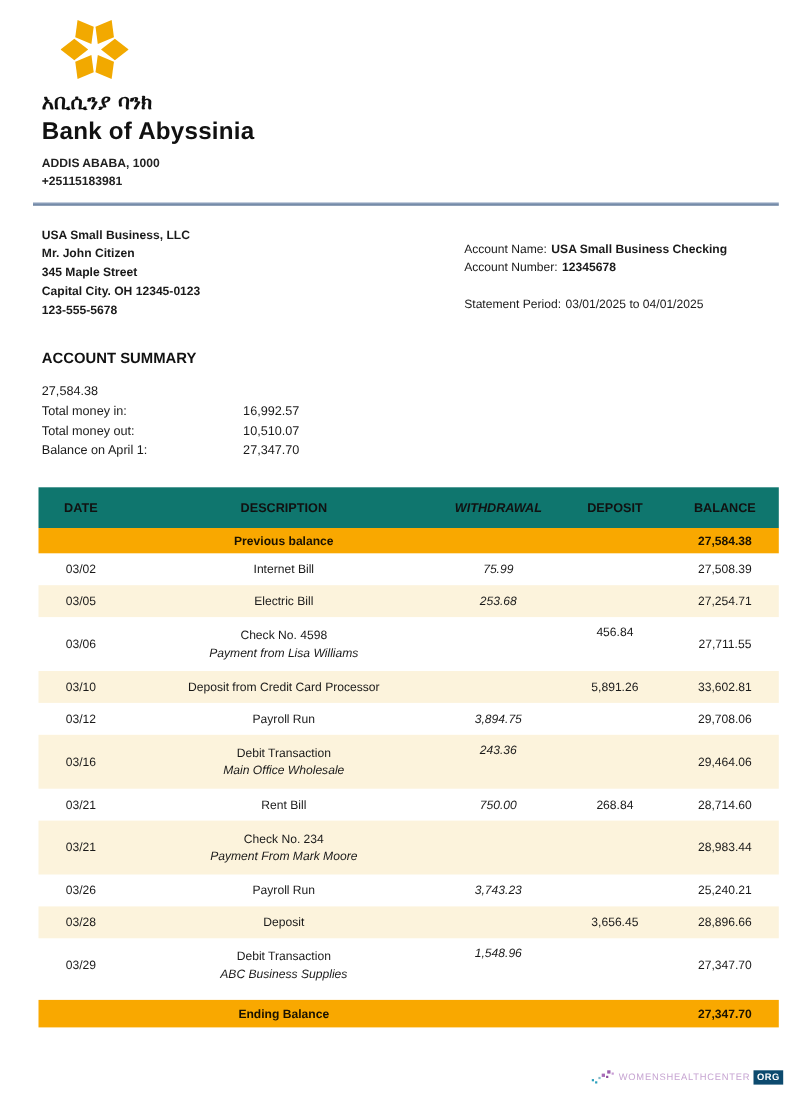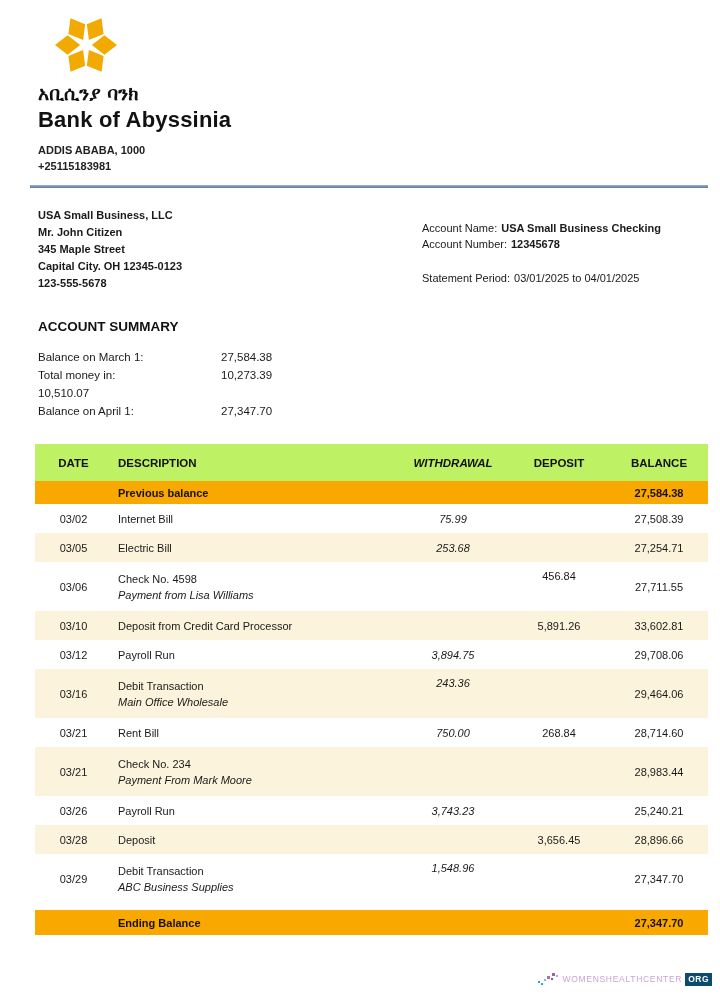--- a/index.html
+++ b/index.html
@@ -32,26 +32,26 @@
   .acct-line { display: flex; gap: 4px; white-space: nowrap; }
   .acct-line .val { font-weight: 700; }
   .acct-period { margin-top: 18px; }
   .summary-title { margin: 27px 0 0 38px; font-size: 13.5px; font-weight: 700; color: #111; }
   .summary { margin: 14px 0 0 38px; font-size: 11.5px; line-height: 18px; }
   .summary-row { display: flex; }
   .summary-row .lab { width: 183px; }
   
   .table { margin: 24px 0 0 35px; width: 673px; font-size: 11px; }
   .trow, .thead, .band { display: flex; align-items: center; }
-  .thead { background: #bef264; height: 37px; font-weight: 700; font-size: 11.5px; color: #111; }
+  .thead { background: #0f766e; height: 37px; font-weight: 700; font-size: 11.5px; color: #111; }
   .band { background: #F9A800; height: 23px; font-weight: 700; color: #1a1200; }
   .band.ending { margin-top: 7px; height: 25px; }
   .c { flex: 0 0 auto; }
   .c.date { width: 77px; text-align: center; }
-  .c.desc { width: 286px; padding-left: 6px; text-align: left; }
+  .c.desc { width: 286px; padding-left: 6px; text-align: center; }
   .c.w { width: 110px; text-align: center; font-style: italic; }
   .c.d { width: 102px; text-align: center; }
   .c.b { width: 98px; text-align: center; }
   .trow.single { height: 29px; }
   .trow.double { height: 49px; }
   .trow.alt { background: #FCF3DC; }
   .trow .d2 { display: block; font-style: italic; margin-top: 4px; }
   .trow.double .c.w, .trow.double .c.d { align-self: flex-start; padding-top: 8px; }
   
   .footer { position: absolute; right: 8px; bottom: 14px; display: flex; align-items: center; gap: 3px; }
@@ -112,28 +112,28 @@
     <div class="acct-line acct-period">
       <span>Statement Period:</span>
       <span>03/01/2025 to 04/01/2025</span>
     </div>
   </div>
 </div>
 
 <div class="summary-title">ACCOUNT SUMMARY</div>
 <div class="summary">
   <div class="summary-row">
-    <span class="lab">Balance on March 1:</span>
     <span class="val">27,584.38</span>
   </div>
   <div class="summary-row">
     <span class="lab">Total money in:</span>
-    <span class="val">10,273.39</span>
-  </div>
-  <div class="summary-row">
+    <span class="val">16,992.57</span>
+  </div>
+  <div class="summary-row">
+    <span class="lab">Total money out:</span>
     <span class="val">10,510.07</span>
   </div>
   <div class="summary-row">
     <span class="lab">Balance on April 1:</span>
     <span class="val">27,347.70</span>
   </div>
 </div>
 
 <div class="table">
   <div class="thead">

